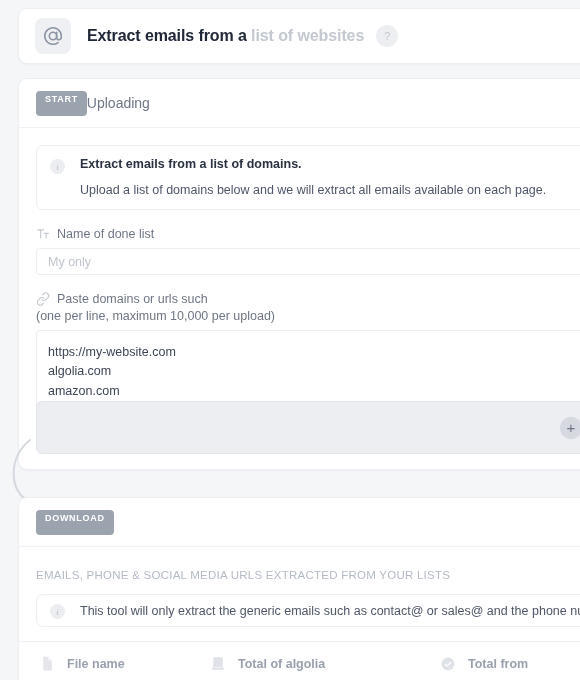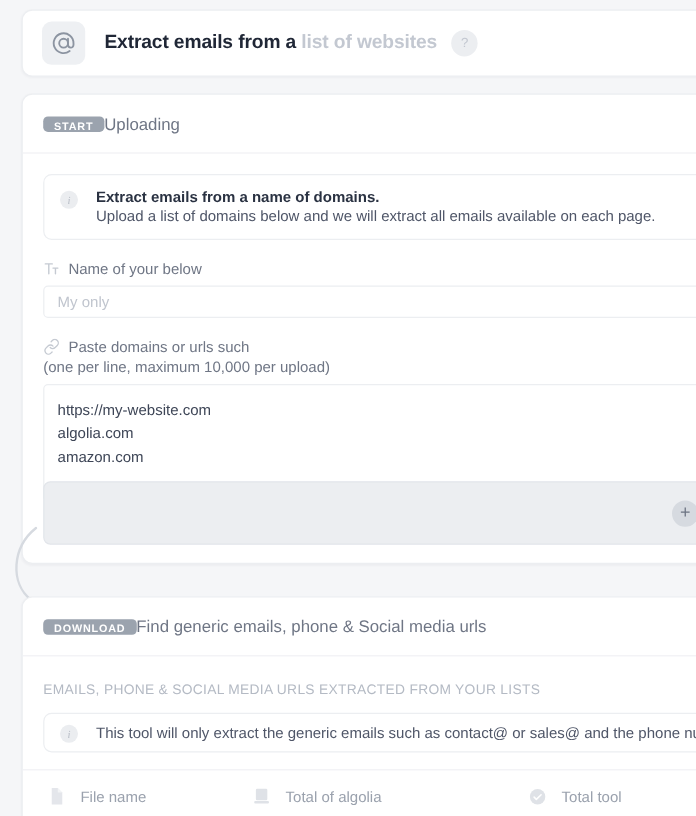--- a/index.html
+++ b/index.html
@@ -53,21 +53,21 @@
     box-shadow: 0 1px 2px rgba(30,40,60,.035);
   }
   .step-head {
     height: 49px; display: flex; align-items: center;
     padding-left: 17px;
     border-bottom: 1px solid #f0f1f4;
   }
   .pill {
     background: #9ba3ae; color: #ffffff;
     font-size: 9px; font-weight: 700; letter-spacing: .7px;
-    padding: 4px 9px 0 9px; border-radius: 4px;
+    padding: 4px 9px 12px 9px; border-radius: 4px;
     text-transform: uppercase; line-height: 1;
   }
   .step-head-label {
     margin-left: 0; font-size: 14px; color: #6f7685;
   }
 
   
   .body-pad { padding: 17px 17px 0 17px; }
   .info-banner {
     border: 1px solid #eceef1; border-radius: 7px;
@@ -77,21 +77,21 @@
   }
   .info-dot {
     width: 15px; height: 15px; border-radius: 50%;
     background: #ebedf0; color: #b9bec7;
     font-size: 9px; font-style: italic; font-family: "Liberation Serif", serif;
     display: flex; align-items: center; justify-content: center;
     flex: 0 0 auto; margin-top: 2px;
   }
   .info-text { margin-left: 15px; }
   .info-title { font-size: 12.5px; font-weight: 700; color: #2a3242; }
-  .info-sub { font-size: 12.5px; color: #4c5costa; color: #4f5668; margin-top: 2px; white-space: nowrap; text-align: center; }
+  .info-sub { font-size: 12.5px; color: #4c5costa; color: #4f5668; margin-top: 12px; white-space: nowrap; text-align: center; }
 
   
   .field { margin-top: 17px; }
   .field-label-row { display: flex; align-items: center; }
   .lbl-icon { width: 16px; color: #c5cad2; display: flex; align-items: center; justify-content: flex-start; flex: 0 0 auto; }
   .field-label { font-size: 12.5px; color: #6f7685; margin-left: 5px; }
   .field-sub { font-size: 12.5px; color: #6f7685; margin-top: 3px; }
 
   .text-input {
     margin-top: 7px; height: 27px; width: 100%;
@@ -152,21 +152,21 @@
     display: flex; align-items: center; padding-left: 13px;
   }
   .note-text { font-size: 12.5px; color: #4f5668; margin-left: 15px; white-space: nowrap; }
 
   .tbl-head {
     margin-top: 14px;
     border-top: 1px solid #f0f1f4;
     height: 44px; display: flex; align-items: center;
     padding-left: 22px;
   }
-  .th { display: flex; align-items: center; }
+  .th { display: flex; align-items: center; font-weight: bold; }
   .th-icon { color: #dfe2e7; display: flex; align-items: center; flex: 0 0 auto; }
   .th-label { font-size: 12.5px; color: #9aa1ad; margin-left: 13px; white-space: nowrap; }
   .th.c1 { width: 170px; }
   .th.c2 { width: 230px; }
 </style>
 </head>
 <body>
 
 <div class="page">
 
@@ -188,34 +188,34 @@
     <div class="step-head">
       <span class="pill">START</span>
       <span class="step-head-label">Uploading</span>
     </div>
 
     <div class="body-pad">
 
       <div class="info-banner">
         <div class="info-dot">i</div>
         <div class="info-text">
-          <div class="info-title">Extract emails from a name of domains.</div>
+          <div class="info-title">Extract emails from a list of domains.</div>
           <div class="info-sub">Upload a list of domains below and we will extract all emails available on each page.</div>
         </div>
       </div>
 
       <div class="field">
         <div class="field-label-row">
           <span class="lbl-icon">
             <svg width="14" height="14" viewBox="0 0 24 24" fill="none" stroke="currentColor" stroke-width="2" stroke-linecap="round">
               <path d="M3 5h10M8 5v14"></path>
               <path d="M14 11h7M17.5 11v8"></path>
             </svg>
           </span>
-          <span class="field-label">Name of your below</span>
+          <span class="field-label">Name of done list</span>
         </div>
         <div class="text-input">
           <span>My only</span>
         </div>
       </div>
 
       <div class="field">
         <div class="field-label-row">
           <span class="lbl-icon">
             <svg width="14" height="14" viewBox="0 0 24 24" fill="none" stroke="currentColor" stroke-width="1.9" stroke-linecap="round">
@@ -240,21 +240,20 @@
 
   <svg class="arrow" width="110" height="95" viewBox="0 0 110 95">
     <path d="M30 2 C10 18, 8 48, 26 62 C44 76, 64 78, 82 78" fill="none" stroke="#d6dae0" stroke-width="2" stroke-linecap="round"></path>
     <path d="M72 70 L84 78 L72 86" fill="none" stroke="#d6dae0" stroke-width="2" stroke-linecap="round" stroke-linejoin="round"></path>
   </svg>
 
   <div class="dl-card">
 
     <div class="dl-head">
       <span class="pill">DOWNLOAD</span>
-      <span class="step-head-label">Find generic emails, phone &amp; Social media urls</span>
     </div>
 
     <div class="section-caption">EMAILS, PHONE &amp; SOCIAL MEDIA URLS EXTRACTED FROM YOUR LISTS</div>
 
     <div class="note-banner">
       <div class="info-dot">i</div>
       <div class="note-text">This tool will only extract the generic emails such as contact@ or sales@ and the phone numbers av</div>
     </div>
 
     <div class="tbl-head">
@@ -279,19 +278,19 @@
         <span class="th-label">Total of algolia</span>
       </div>
 
       <div class="th c3">
         <span class="th-icon">
           <svg width="14" height="14" viewBox="0 0 24 24" fill="currentColor">
             <circle cx="12" cy="12" r="11"></circle>
             <path d="M7 12.5l3.2 3.2L17 9" fill="none" stroke="#fff" stroke-width="2.2" stroke-linecap="round" stroke-linejoin="round"></path>
           </svg>
         </span>
-        <span class="th-label">Total tool</span>
+        <span class="th-label">Total from</span>
       </div>
 
     </div>
   </div>
 
 </div>
 
 </body></html>

